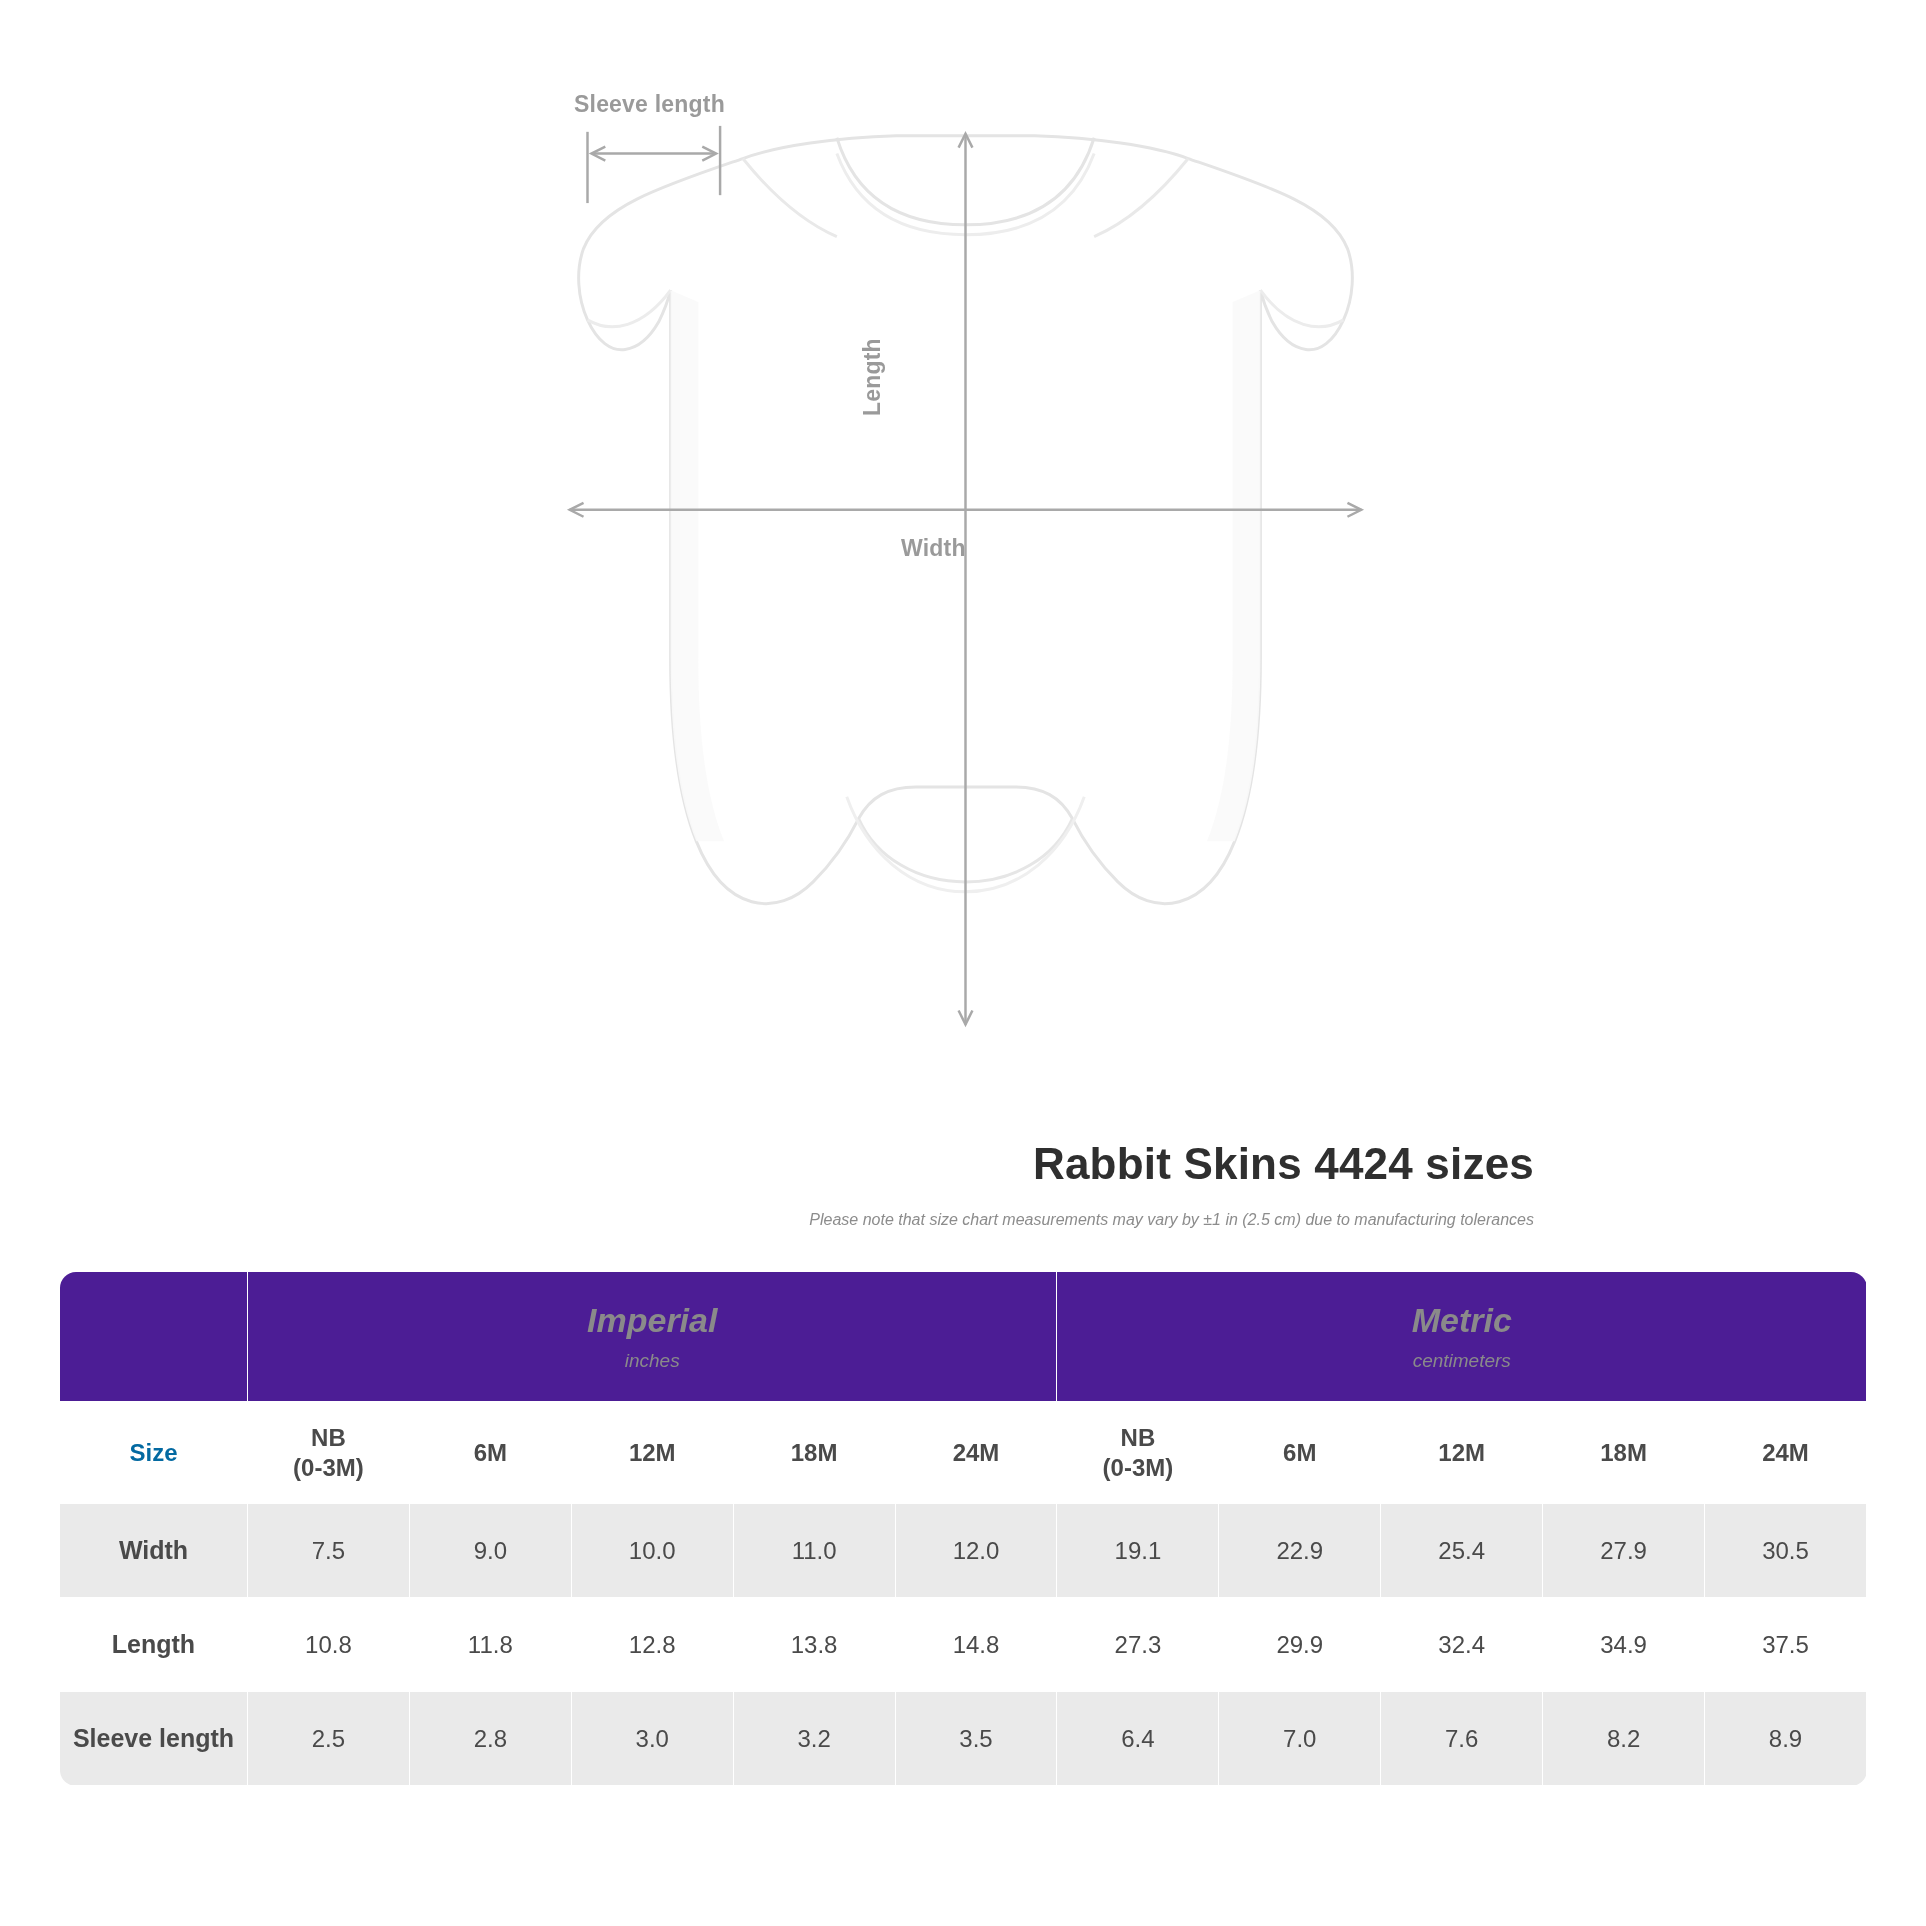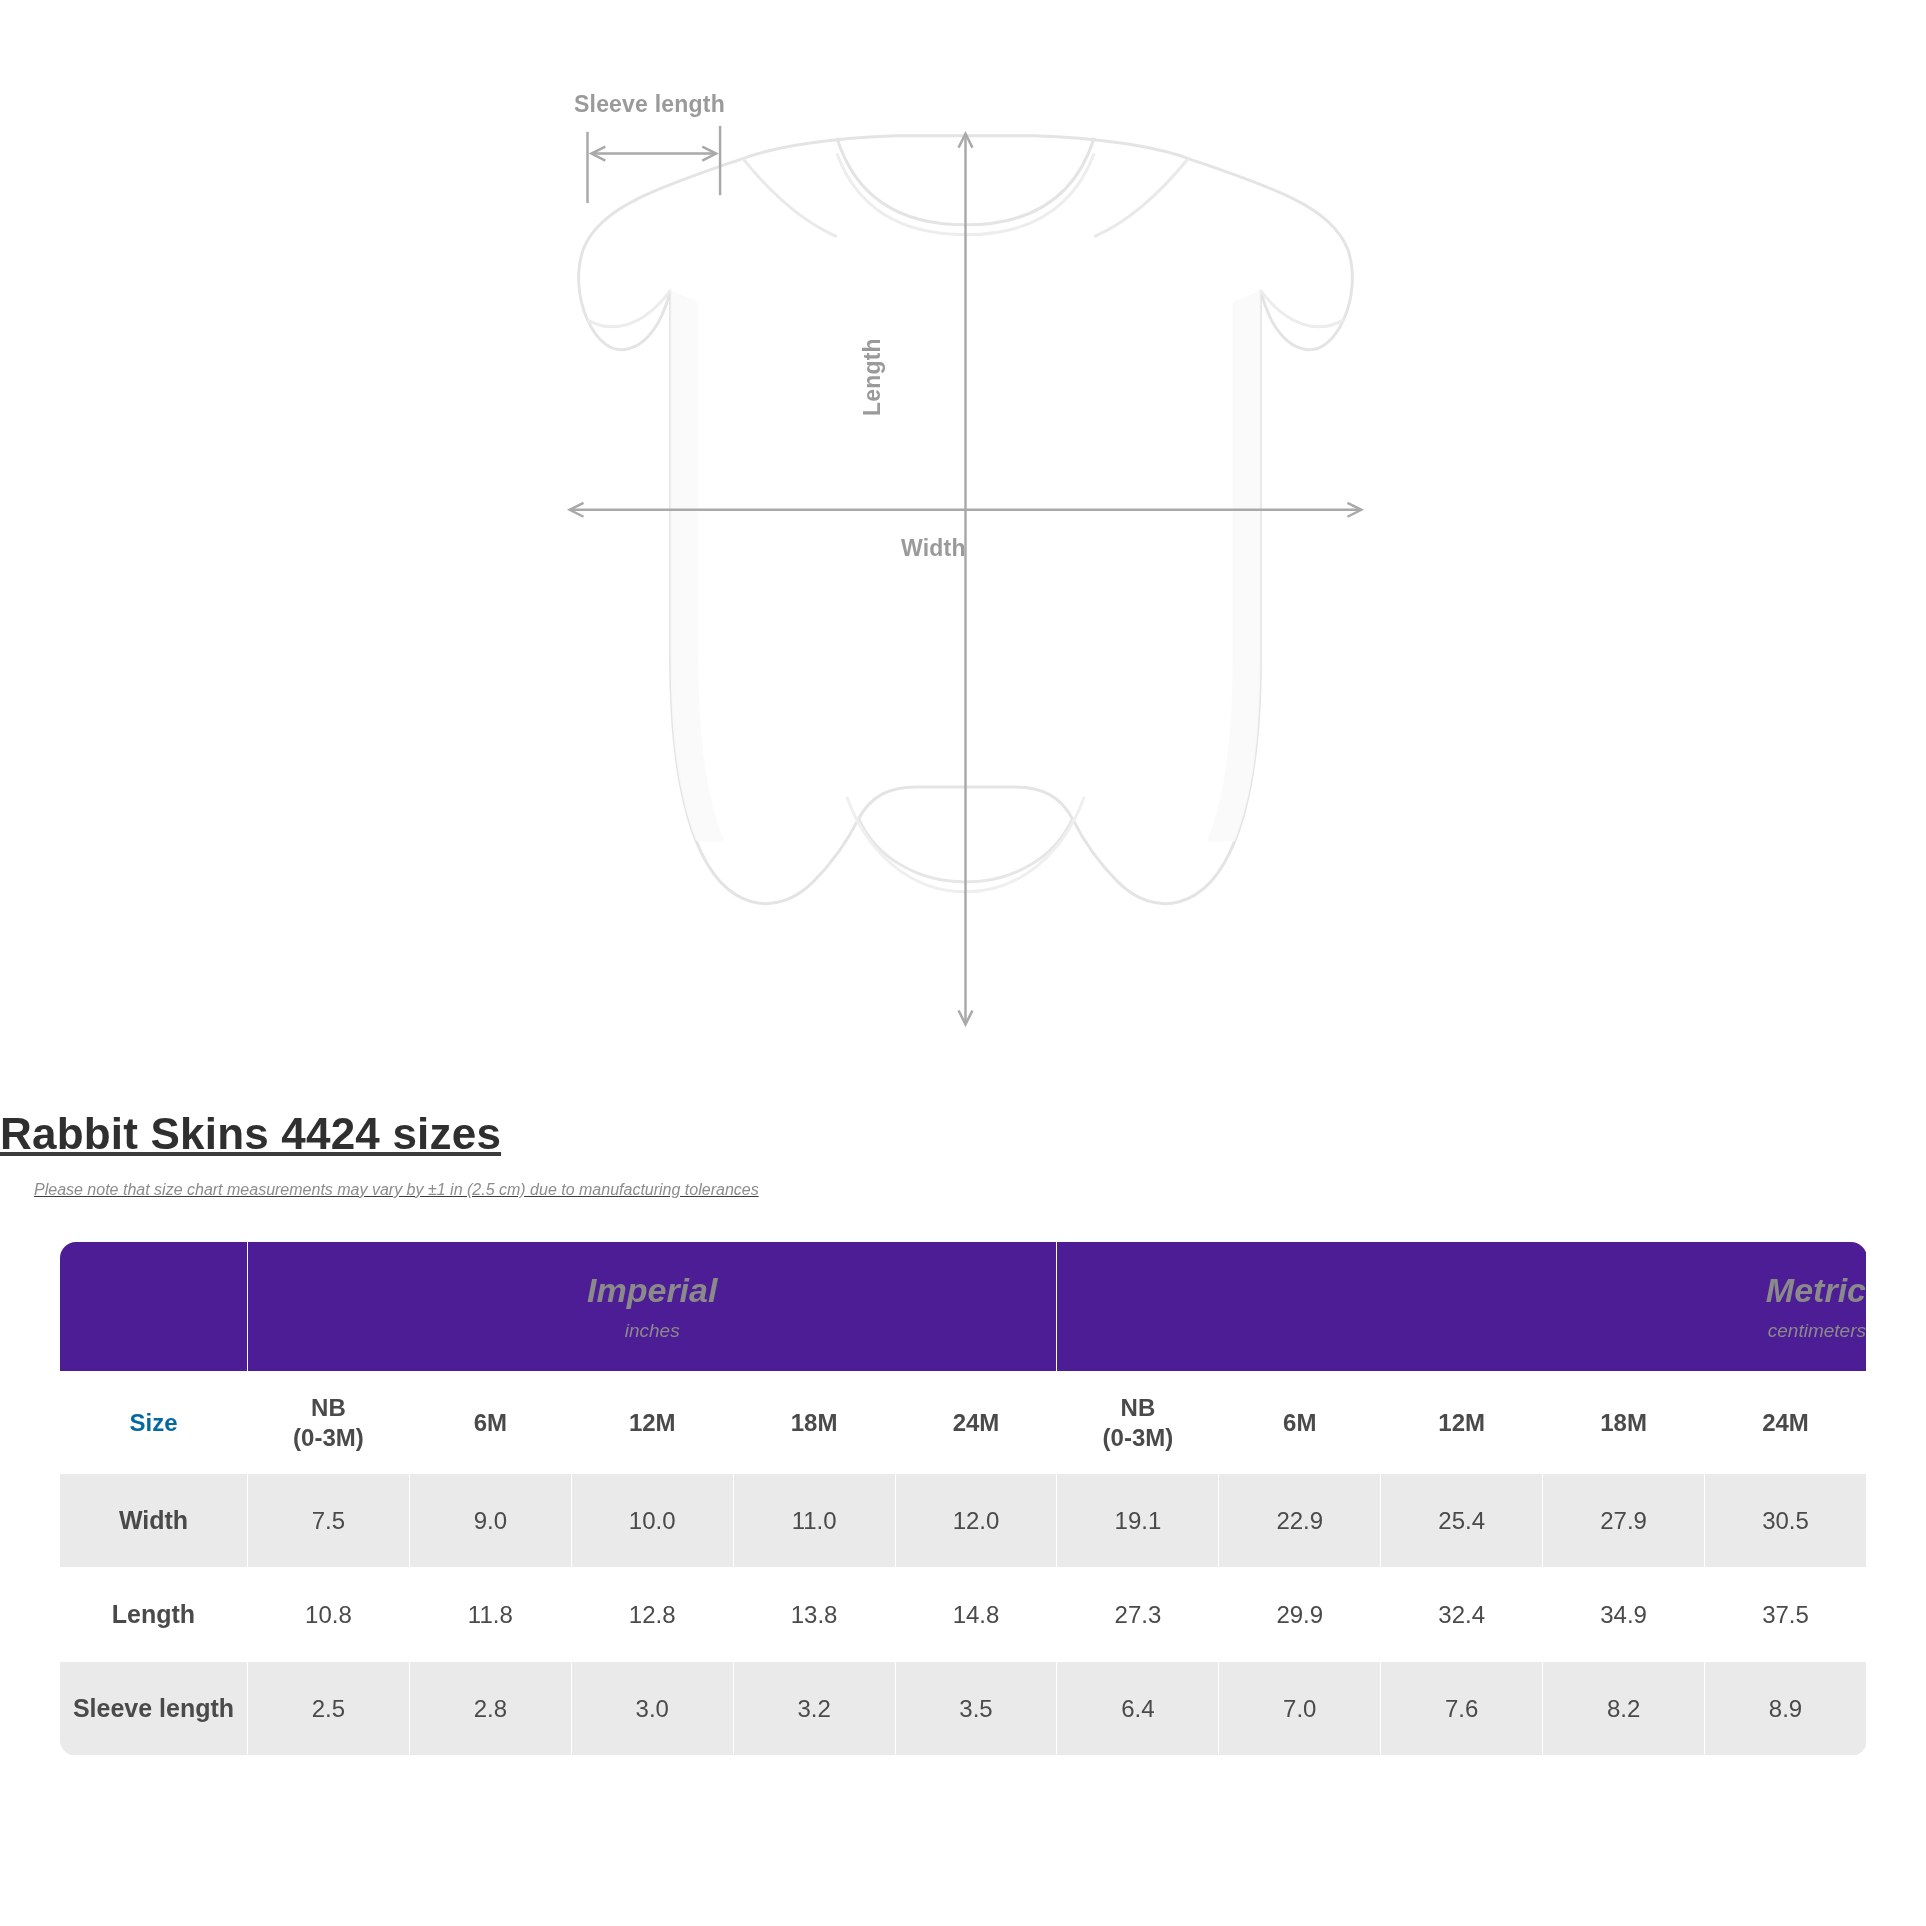--- a/index.html
+++ b/index.html
@@ -55,22 +55,22 @@
   .lbl-width  { left: 901px; top: 535px; }
   .lbl-length {
     left: 859px;
     top: 416px;
     transform: rotate(-90deg);
     transform-origin: left top;
   }
 
   
   .title-block {
-    text-align: left;
-    text-decoration: underline;
+    text-align: right;
+    margin-top: 30px;
   }
   .chart-title {
     font-size: 44px;
     font-weight: bold;
     color: #2f2f2f;
     margin: 0;
     letter-spacing: 0.2px;
   }
   .chart-note {
     font-size: 16px;
@@ -100,21 +100,20 @@
   .unit-row td {
     background: #4c1d95;
     height: 129px;
     padding: 0;
   }
   .unit-row td.corner-left {
     border-top-left-radius: 16px;
   }
   .unit-row td.corner-right {
     border-top-right-radius: 16px;
-    text-align: right;
   }
   .unit-name {
     font-size: 34px;
     font-style: italic;
     font-weight: bold;
     color: #8a8a8a;
     display: block;
   }
   .unit-sub {
     font-size: 19px;

